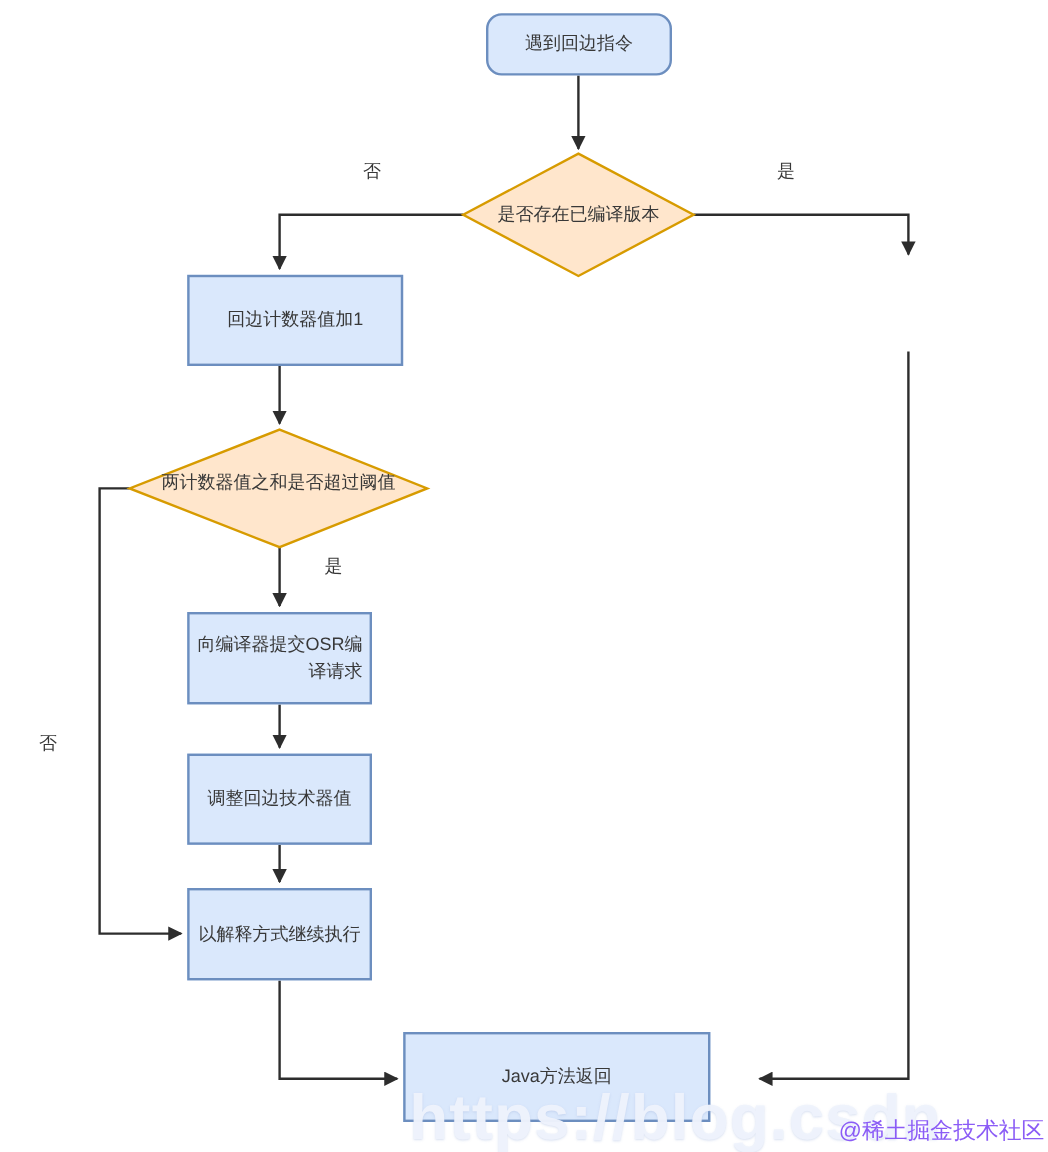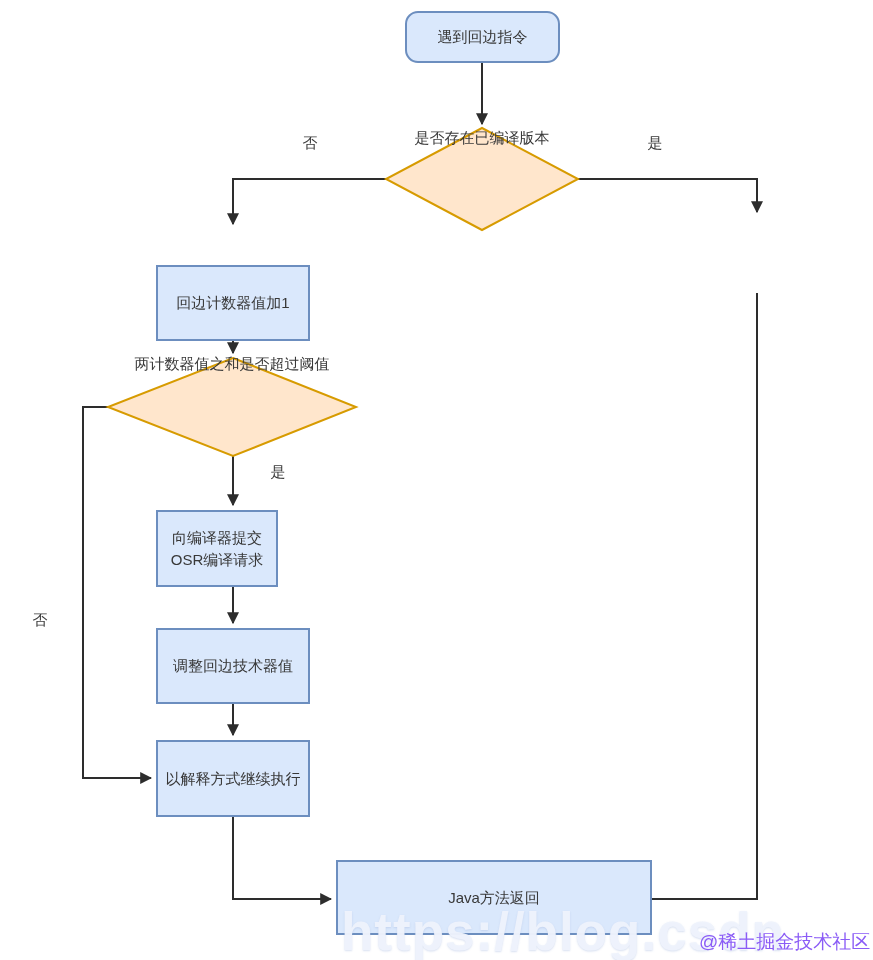--- a/index.html
+++ b/index.html
@@ -19,21 +19,21 @@
     box-sizing:border-box;
     display:flex;align-items:center;justify-content:center;
     text-align:center;
     font-size:15px;line-height:1.45;
     background:#dae8fc;border:2px solid #6c8ebf;
     padding:2px 6px;
   }
   .node.rounded{border-radius:13px;}
   .diamond-label{
     position:absolute;
-    display:flex;justify-content:center;
+    display:flex;align-items:center;justify-content:center;
     text-align:center;
     font-size:15px;line-height:1.3;
     pointer-events:none;
   }
   .edge-label{
     position:absolute;
     transform:translate(-50%,-50%);
     font-size:15px;
     background:#ffffff;
     padding:0 2px;
@@ -82,42 +82,42 @@
   </svg>
 
   <div class="node rounded" style="left:405px;top:11px;width:155px;height:52px;">
     <span>遇到回边指令</span>
   </div>
 
   <div class="diamond-label" style="left:386px;top:128px;width:192px;height:102px;">
     <span>是否存在已编译版本</span>
   </div>
 
-  <div class="node" style="left:156px;top:229px;width:154px;height:76px;margin-top:36px;">
+  <div class="node" style="left:156px;top:229px;width:180px;height:76px;">
     <span>回边计数器值加1</span>
   </div>
 
 
   <div class="diamond-label" style="left:108px;top:354px;width:248px;height:98px;">
     <span>两计数器值之和是否超过阈值</span>
   </div>
 
-  <div class="node" style="left:156px;top:510px;width:122px;height:77px;">
+  <div class="node" style="left:156px;top:510px;width:154px;height:77px;text-align:right;">
     <span>向编译器提交OSR编译请求</span>
   </div>
 
   <div class="node" style="left:156px;top:740px;width:154px;height:77px;padding:2px 3px;">
     <span>以解释方式继续执行</span>
   </div>
 
   <div class="node" style="left:156px;top:628px;width:154px;height:76px;">
     <span>调整回边技术器值</span>
   </div>
 
-  <div class="node" style="left:336px;top:860px;width:316px;height:75px;">
+  <div class="node" style="left:336px;top:860px;width:256px;height:75px;">
     <span>Java方法返回</span>
   </div>
 
   <div class="edge-label" style="left:310px;top:143px;">否</div>
   <div class="edge-label" style="left:655px;top:143px;">是</div>
   <div class="edge-label" style="left:278px;top:472px;">是</div>
   <div class="edge-label" style="left:40px;top:620px;">否</div>
 
   <div class="wm-url">https://blog.csdn</div>
   <div class="wm-community">@稀土掘金技术社区</div>

